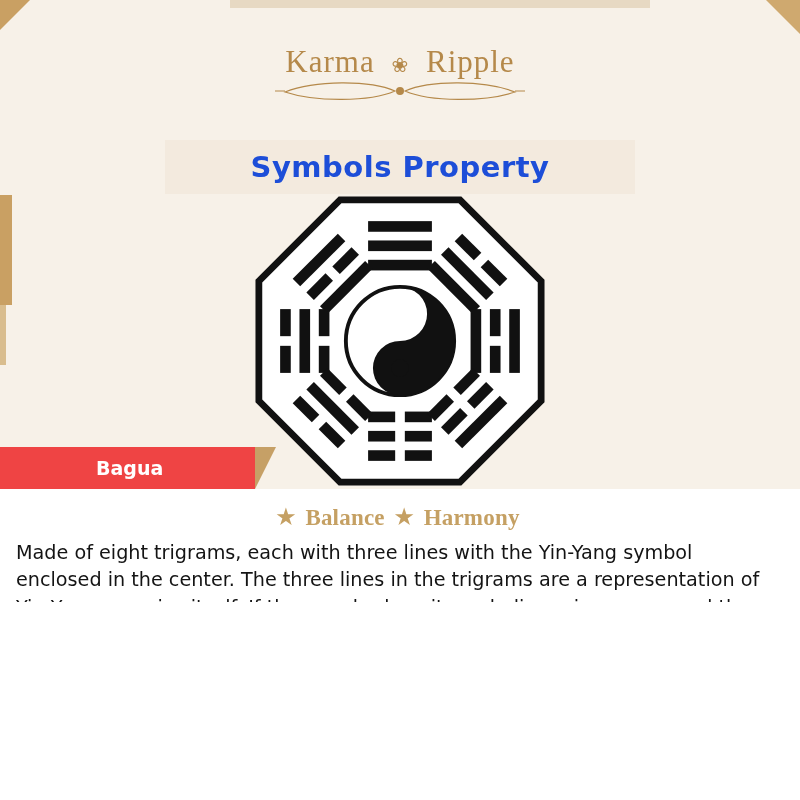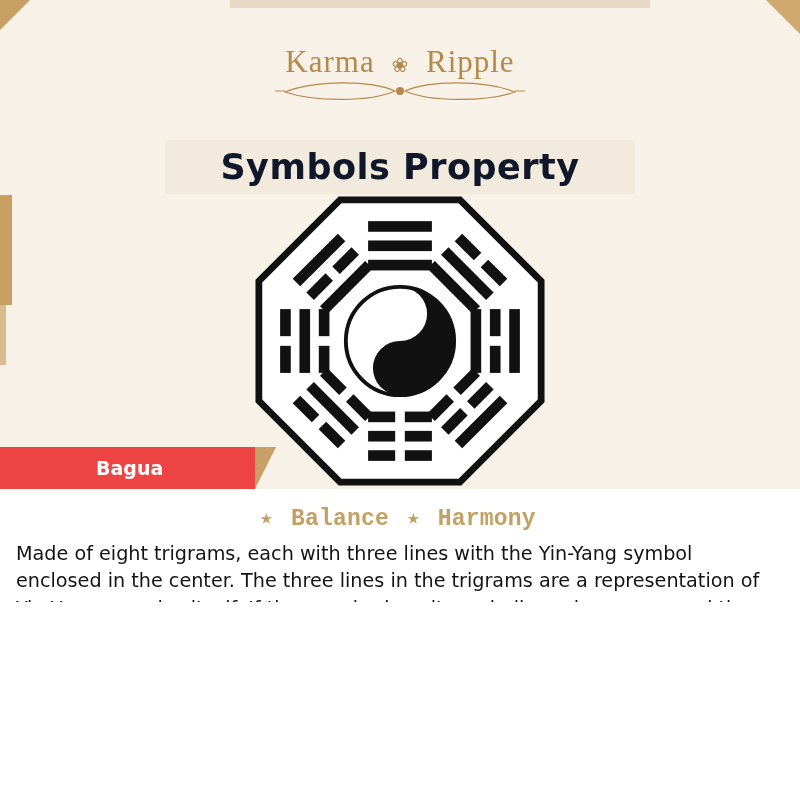--- a/index.html
+++ b/index.html
@@ -84,22 +84,22 @@
     width: 470px;
     height: 54px;
     background: #f3eade;
     display: flex;
     align-items: center;
     justify-content: center;
   }
   .title-text {
     font-family: "DejaVu Sans", sans-serif;
     font-weight: bold;
-    font-size: 35px;
-    color: #0f172a;
+    font-size: 29px;
+    color: #1d4ed8;
     letter-spacing: 0.5px;
   }
 
   
   .symbol-area {
     position: absolute;
     top: 196px;
     left: 0;
     width: 800px;
     height: 290px;
@@ -142,21 +142,21 @@
     left: 0;
     top: 489px;
     width: 800px;
     height: 311px;
     background: #ffffff;
     padding: 0;
   }
   .subtitle {
     text-align: center;
     margin-top: 16px;
-    font-family: Liberation Mono, monospace;
+    font-family: Liberation Serif, serif;
     font-weight: bold;
     font-size: 23px;
     color: #c5a063;
     letter-spacing: 0.2px;
   }
   .subtitle .star {
     color: #c5a063;
     font-size: 21px;
     vertical-align: 1px;
   }

